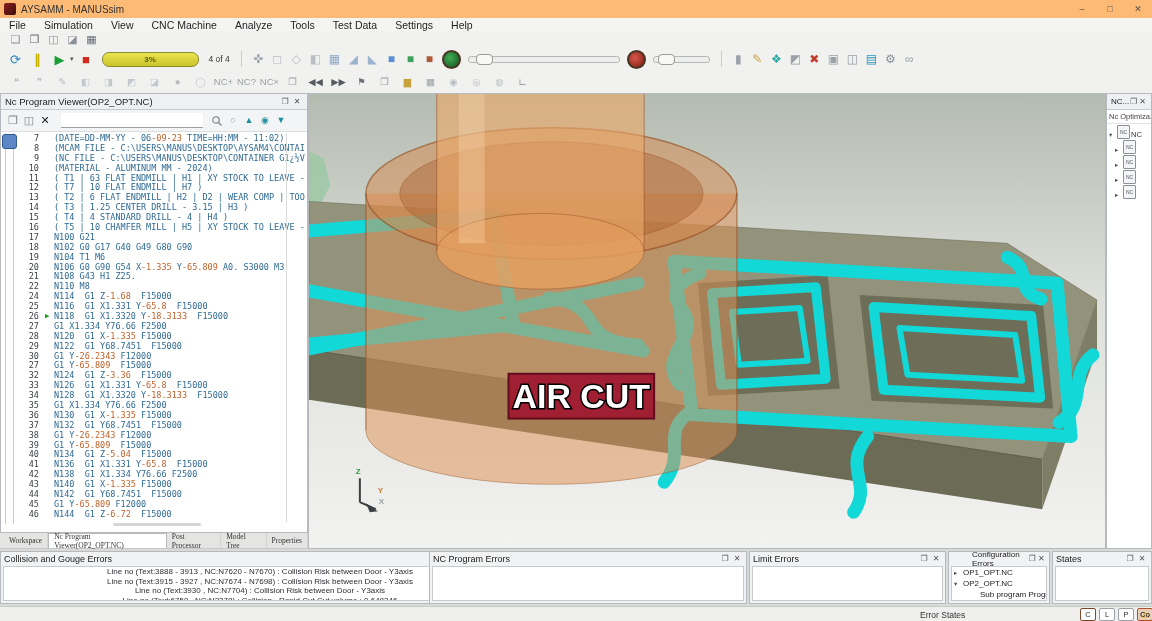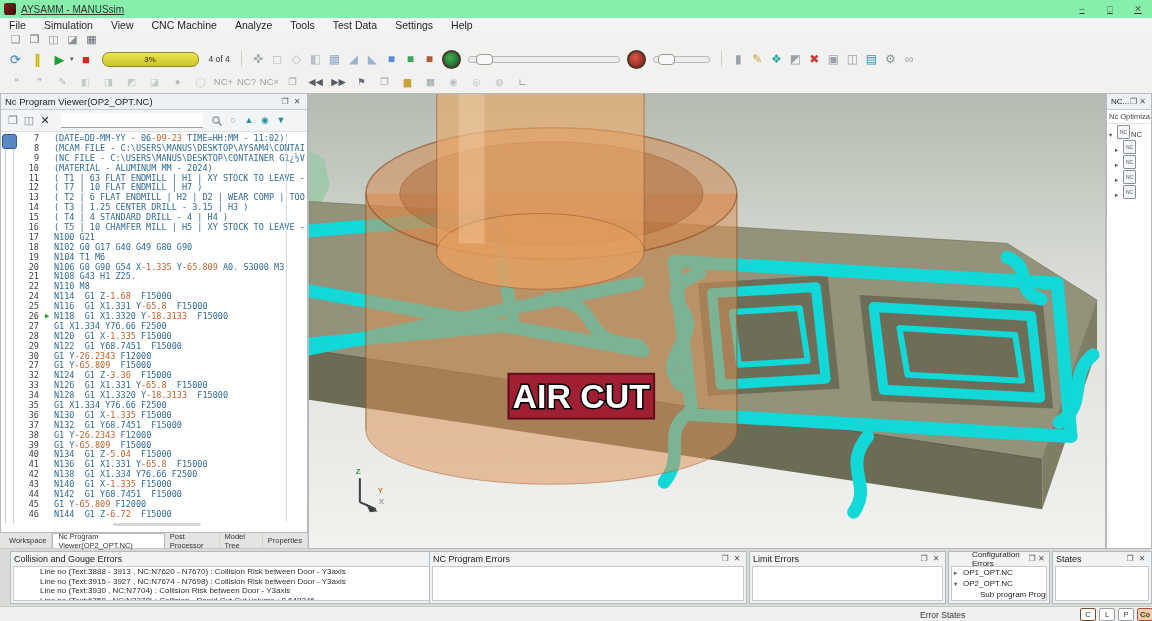--- a/index.html
+++ b/index.html
@@ -1,19 +1,19 @@
 <!DOCTYPE html>
 <html><head>
 <meta charset="utf-8">
 <style>
   html,body{margin:0;padding:0;background:#d9dbd8;}
   .app{position:relative;width:1152px;height:621px;background:#d9dbd8;font-family:"Liberation Sans",sans-serif;overflow:hidden;color:#222;}
   .abs{position:absolute;}
   
-  .titlebar{left:0;top:0;width:1152px;height:18px;background:#86efac;display:flex;align-items:center;font-size:10px;color:#333;text-decoration:underline;}
+  .titlebar{left:0;top:0;width:1152px;height:18px;background:#fdba74;display:flex;align-items:center;font-size:10px;color:#333;}
   .appicon{width:12px;height:12px;margin:0 5px 0 4px;border-radius:2px;background:linear-gradient(135deg,#8c1f1f,#3a0d0d);}
   .wc{margin-left:auto;display:flex;}
   .wc span{width:28px;text-align:center;font-size:9px;color:#555;cursor:default;}
   
   .menubar{left:0;top:18px;width:1152px;height:13px;background:#f4f4f2;display:flex;align-items:center;font-size:10.5px;}
   .mi{padding:0 9px;color:#1f1f1f;}
   
   .tb{left:0;right:0;display:flex;align-items:center;background:#f1f1ef;border-bottom:1px solid #dddddc;padding-left:6px;}
   .tb1{top:31px;height:16px;}
   .tb2{top:47px;height:24px;gap:3px;}
@@ -59,30 +59,30 @@
   
   .right-panel{left:1106px;top:93px;width:46px;height:456px;background:#f6f7f8;border:1px solid #b6babe;box-sizing:border-box;overflow:hidden;}
   .rp-sub{font-size:7.5px;color:#444;padding:2px 2px;border-bottom:1px solid #e2e4e6;white-space:nowrap;background:#fff;}
   .rp-tree{background:#fff;height:100%;}
   .rnode{display:flex;align-items:flex-end;height:15px;padding-left:2px;gap:1px;}
   .rnode .chev{font-size:6.5px;color:#555;width:7px;}
   .ncdoc{display:inline-flex;align-items:center;justify-content:center;width:11px;height:12px;border:1px solid #8a9098;background:#f4f5f6;font-size:5px;color:#556;border-radius:1px;}
   .rnode .lbl{font-size:7.5px;color:#333;}
   .rnode.child{padding-left:8px;}
   
-  .left-tabs{left:0;top:533px;width:308px;height:16px;background:#e4e5e3;border-bottom:1px solid #c8cac6;display:flex;align-items:stretch;font-size:7.5px;padding-left:4px;box-sizing:border-box;}
+  .left-tabs{left:0;top:533px;width:308px;height:16px;background:#e4e5e3;border-bottom:1px solid #c8cac6;display:flex;align-items:stretch;font-size:7.5px;padding-left:4px;box-sizing:border-box;font-family:Liberation Serif, serif;}
   .tab{display:flex;align-items:center;padding:0 5px;color:#333;border-right:1px solid #d2d4d0;}
   .tab.active{background:#fff;border:1px solid #b6babe;border-bottom:none;}
   
   .bpanel{top:551px;height:53px;background:#f1f2f4;border:1px solid #b6babe;box-sizing:border-box;}
-  .bp1{left:10px;width:494px;}.bp2{left:429px;width:318px;}.bp3{left:749px;width:197px;}.bp4{left:948px;width:102px;padding-left:20px;}.bp5{left:1052px;width:100px;}
+  .bp1{left:0;width:494px;}.bp2{left:429px;width:318px;}.bp3{left:749px;width:197px;}.bp4{left:948px;width:102px;padding-left:20px;}.bp5{left:1052px;width:100px;}
   .bp-h{height:13px;display:flex;align-items:center;font-size:9px;padding:0 3px;color:#222;}
   .bp-h .pico{margin-left:auto;}
   .bp-b{position:absolute;top:14px;left:2px;right:2px;bottom:2px;background:#fff;border:1px solid #c6cacd;overflow:hidden;}
-  .errline{font-size:8px;line-height:9.6px;padding-left:26px;color:#2b2e33;white-space:nowrap;}
+  .errline{font-size:8px;line-height:9.6px;padding-left:26px;color:#2b2e33;white-space:nowrap;text-align:center;}
   .sbv{position:absolute;right:1px;top:12px;width:3px;height:13px;background:#b9bdc1;border-radius:2px;}
   .cfgrow{display:flex;align-items:center;height:11px;font-size:8px;color:#222;padding-left:2px;gap:2px;white-space:nowrap;}
   .cfgrow .chev{width:7px;font-size:6.5px;color:#555;}
   .cfgrow.indent{padding-left:26px;}
   
   .statusbar{left:0;top:606px;width:1152px;height:15px;background:#eff0ee;border-top:1px solid #c8cac6;display:flex;align-items:center;font-size:8.5px;}
   .es-label{position:absolute;left:920px;color:#333;}
   .sbtns{position:absolute;left:1080px;display:flex;gap:3px;}
   .sbtn{width:14px;height:11px;border:1px solid #9aa0a6;border-radius:2px;background:#fff;color:#333;font-size:7.5px;display:flex;align-items:center;justify-content:center;}
   .sbtn.c-dark{border-color:#7a4a2a;}

